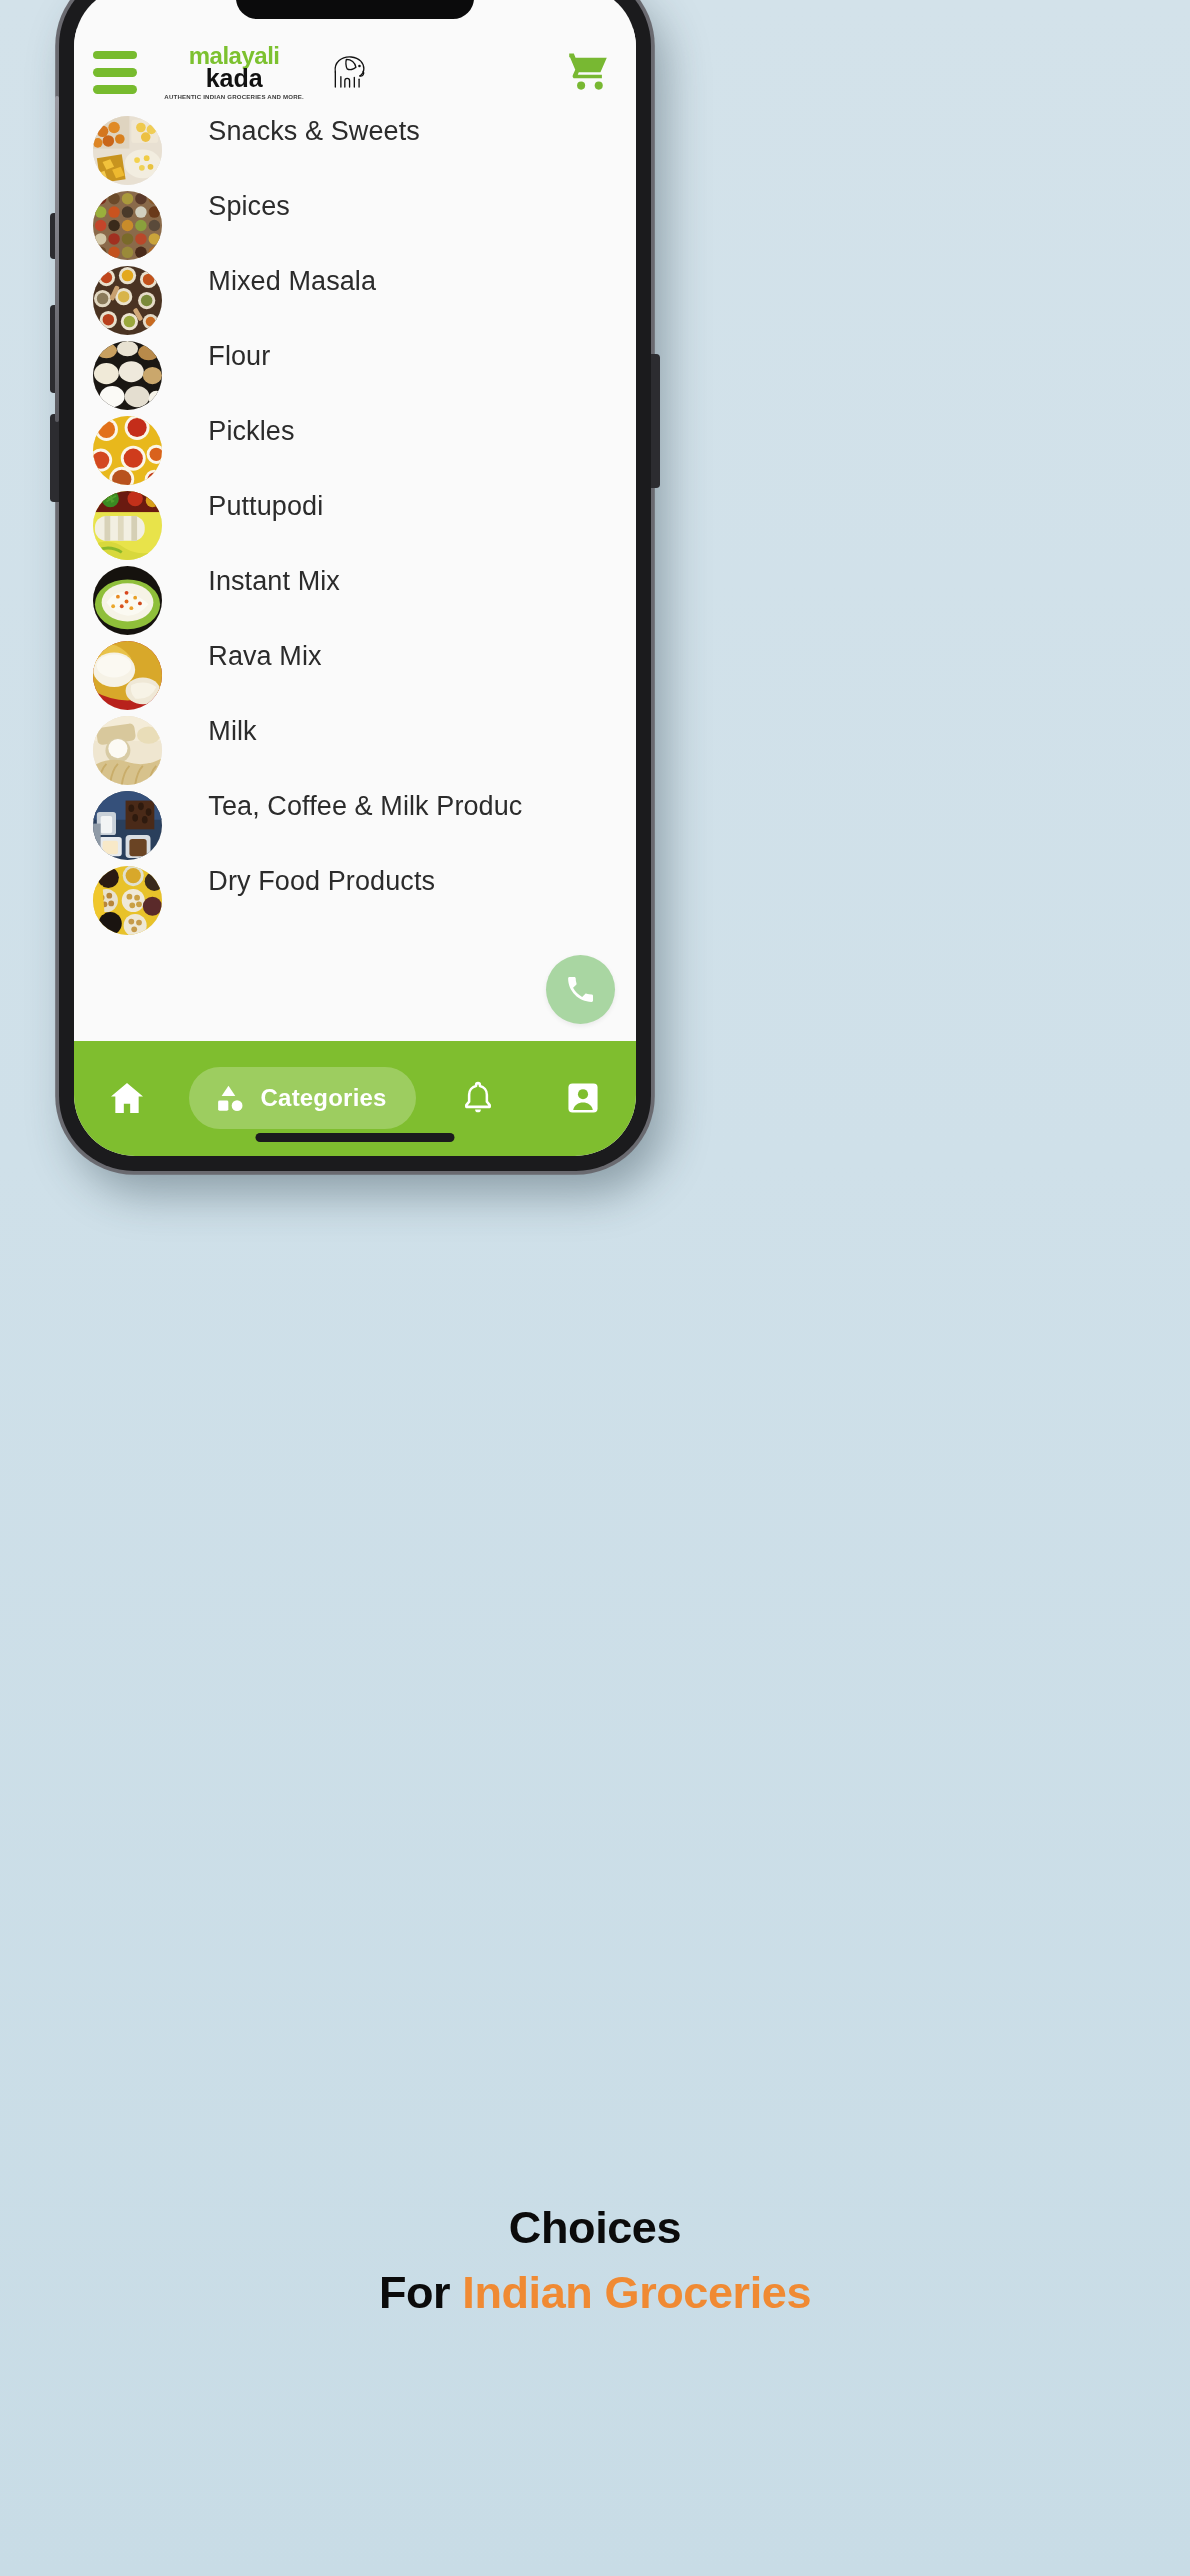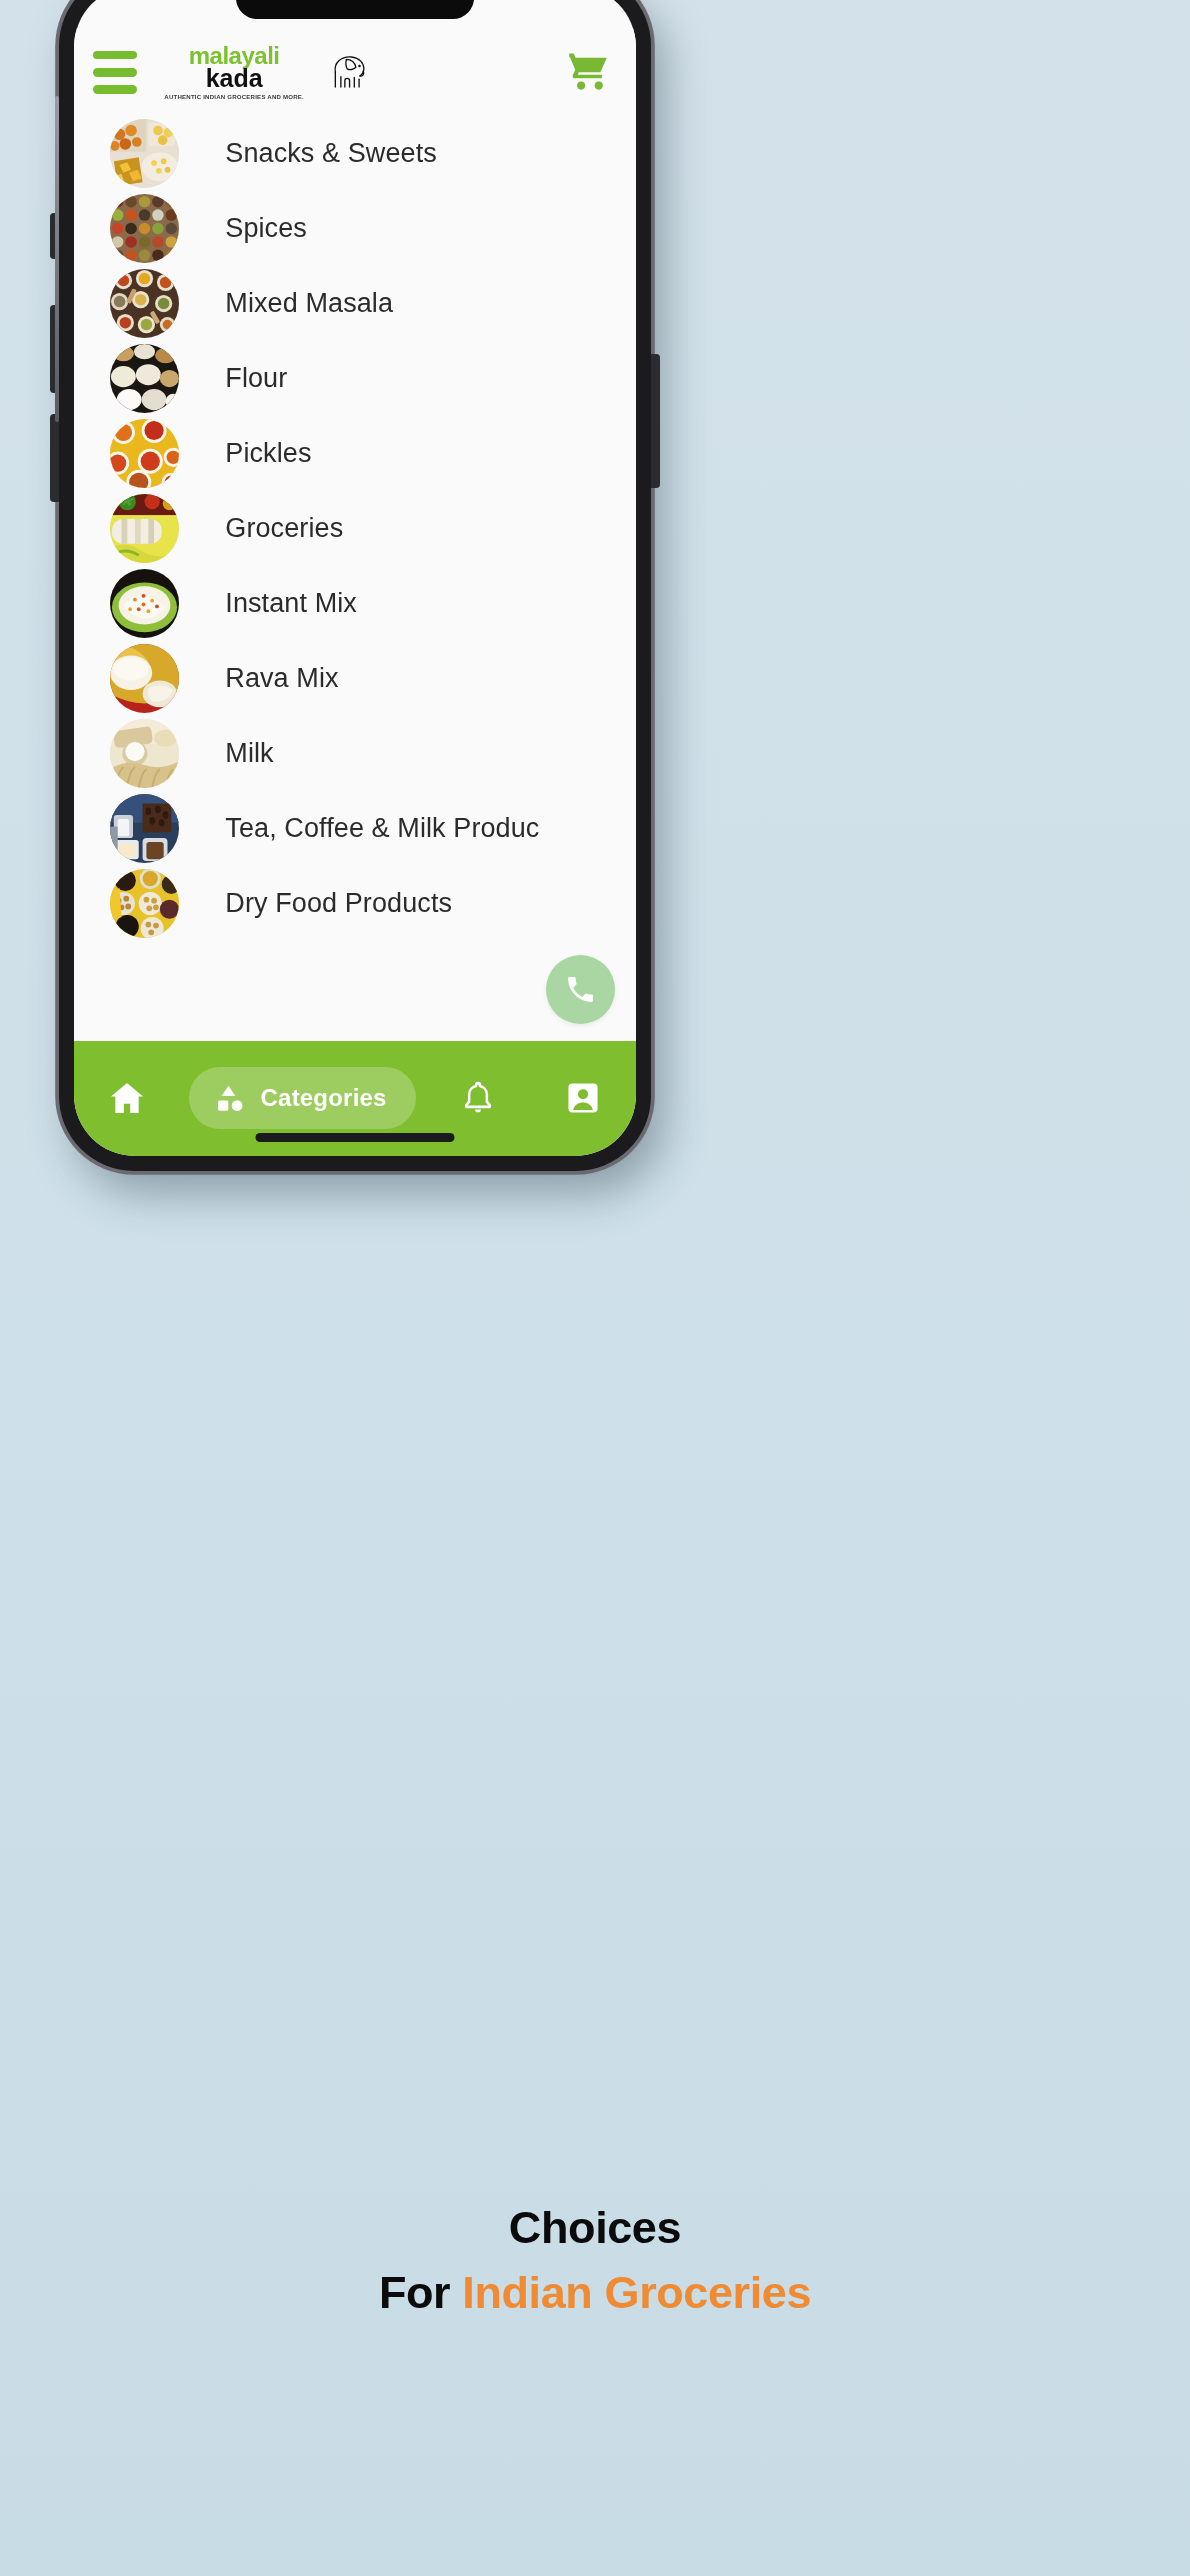--- a/index.html
+++ b/index.html
@@ -98,23 +98,23 @@
   #cart-button{ margin-left:auto; width:46px; height:46px; cursor:pointer; }
 
   
   #category-list{
     flex:1 1 auto;
     background:#fafafa;
     overflow:hidden;
     position:relative;
   }
   .category-row{
-    display:flex; align-items:center;
+    display:flex; align-items:flex-start;
     height:75px;
-    padding-left:36px;
+    padding-left:19px;
     cursor:pointer;
   }
   .cat-thumb{
     width:69px; height:69px; min-width:69px;
     border-radius:50%;
     overflow:hidden;
     background:#e9e4dc;
     position:relative;
   }
   .cat-thumb .tex{ position:absolute; inset:0; }
@@ -382,21 +382,21 @@
             <circle cx="44" cy="8" r="8" fill="#c2301a"></circle>
             <circle cx="62" cy="10" r="7" fill="#d8a01a"></circle>
             <rect x="2" y="26" width="52" height="26" rx="12" fill="#f2efe2"></rect>
             <rect x="12" y="26" width="6" height="26" fill="#d8d2b8"></rect>
             <rect x="26" y="26" width="6" height="26" fill="#dfd9bf"></rect>
             <rect x="40" y="26" width="6" height="26" fill="#d5cfb5"></rect>
             <path d="M0 56 q18 -8 34 4 q18 10 38 0 L72 72 L0 72 Z" fill="#d8d83c"></path>
             <path d="M4 62 q14 -6 26 2" stroke="#8ab82a" stroke-width="3" fill="none"></path>
           </svg>
         </div>
-        <div class="cat-label">Groceries</div>
+        <div class="cat-label">Puttupodi</div>
       </div>
 
       <div class="category-row">
         <div class="cat-thumb">
           <svg class="tex" viewBox="0 0 72 72">
             <rect width="72" height="72" fill="#15120e"></rect>
             <ellipse cx="36" cy="40" rx="34" ry="26" fill="#8fbf3a"></ellipse>
             <ellipse cx="36" cy="38" rx="27" ry="20" fill="#f6f3e6"></ellipse>
             <path d="M14 38 q10 -14 22 -10 q14 4 22 12 q-10 12 -22 12 q-14 -2 -22 -14 z" fill="#fbfaf2"></path>
             <g>

